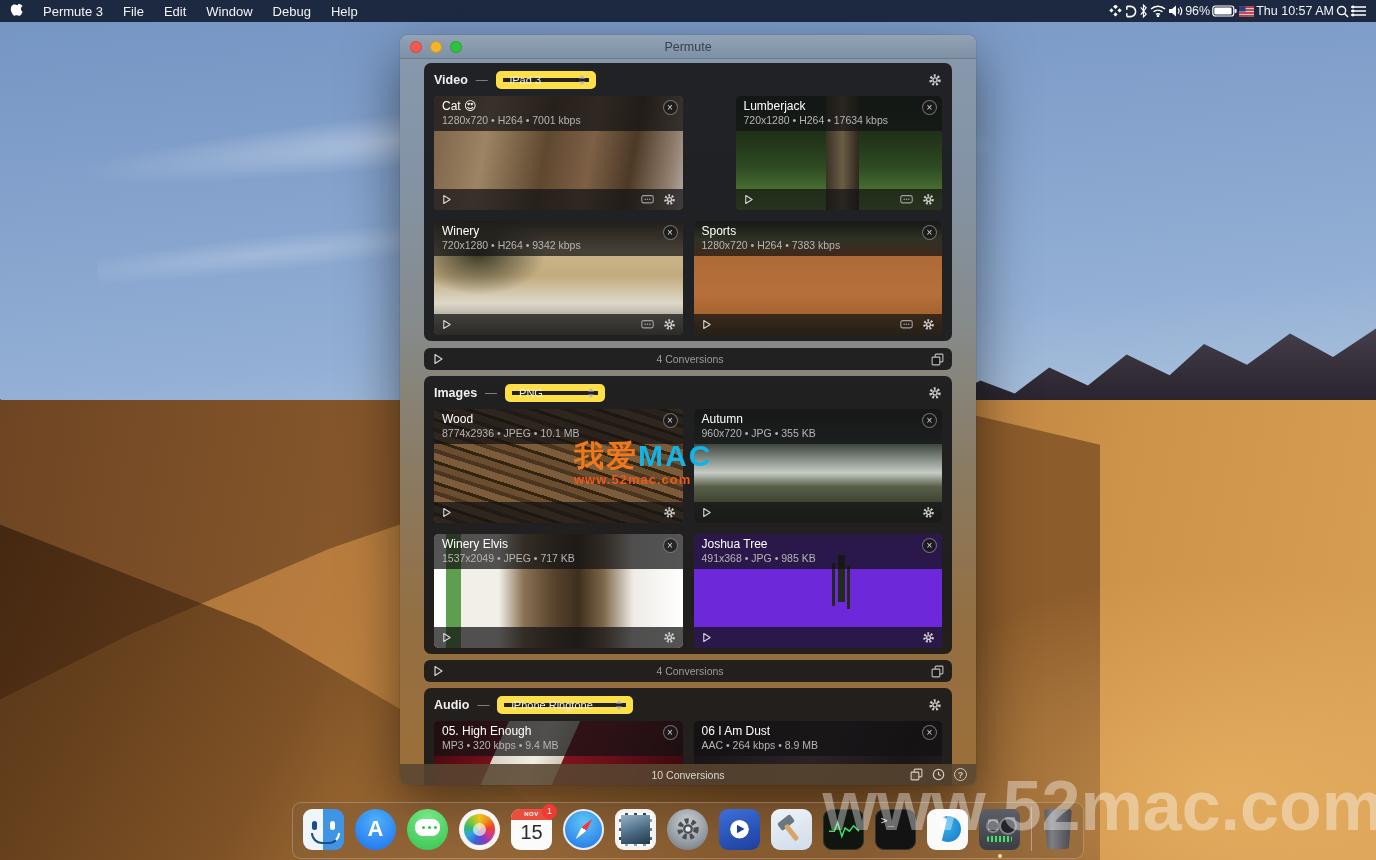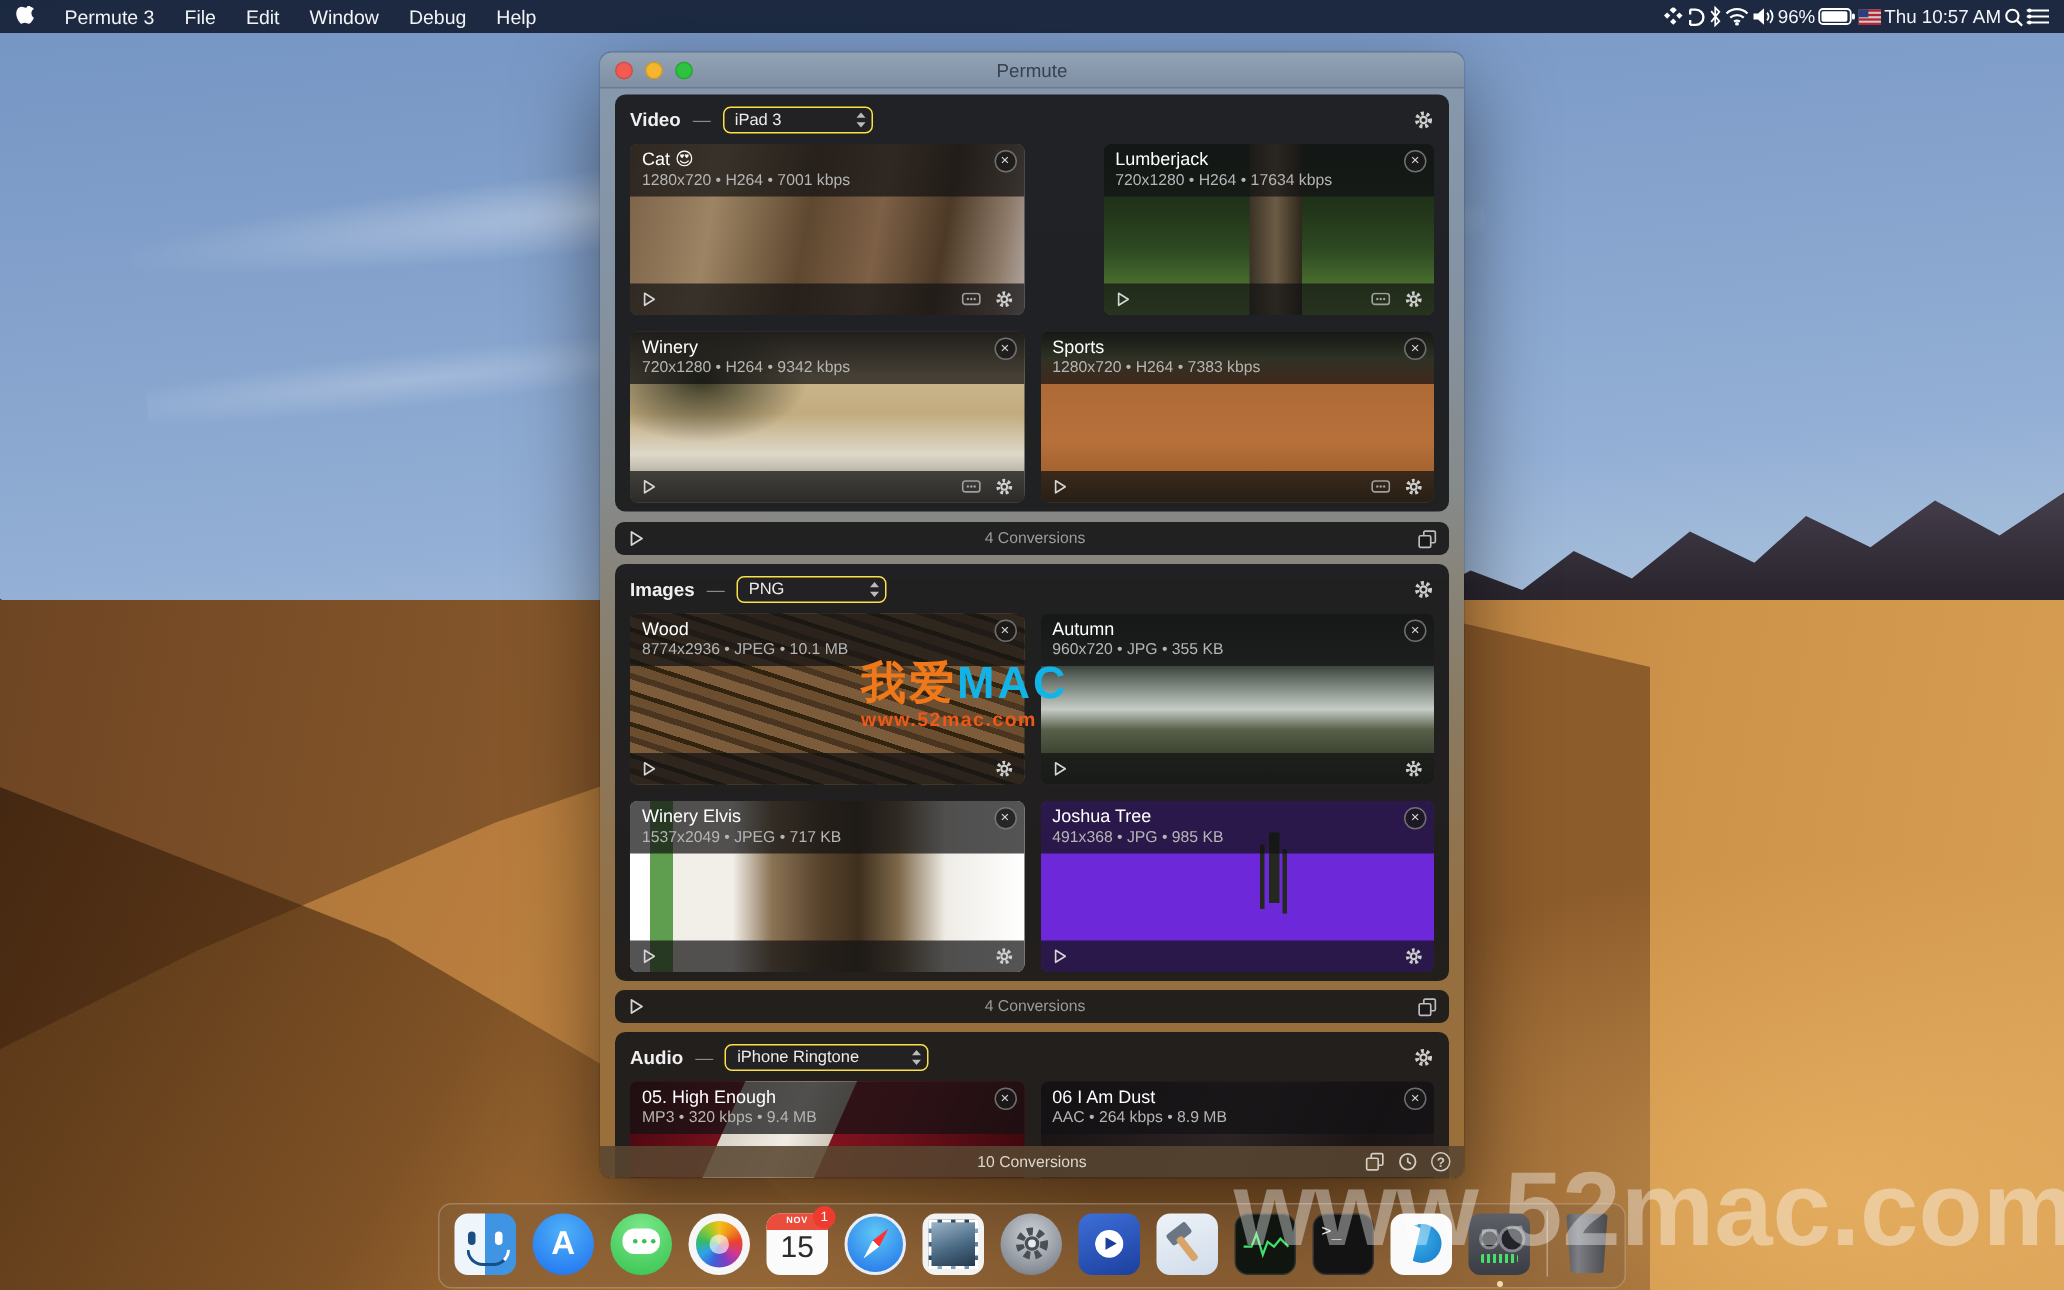--- a/index.html
+++ b/index.html
@@ -50,27 +50,27 @@
   .window { position:absolute; left:400px; top:35px; width:576px; height:750px;
     border-radius:8px; box-shadow:0 22px 55px rgba(0,0,0,.5), 0 0 1px rgba(0,0,0,.6);
     overflow:hidden; z-index:10;
     background:linear-gradient(180deg,#8799ad 0%,#8494a6 18%,#868b8c 38%,#8a7b62 58%,#946f42 78%,#9c6f38 100%); }
   .titlebar { height:24px; background:linear-gradient(180deg,#93a3b6,#7e90a5);
     display:flex; align-items:center; position:relative; border-bottom:1px solid rgba(0,0,0,.25); }
   .traffic { display:flex; gap:8px; margin-left:10px; }
   .tl { width:12px; height:12px; border-radius:50%; border:1px solid rgba(0,0,0,.15); }
   .win-title { position:absolute; left:0; right:0; text-align:center; font-size:12.5px; color:#38414e; }
 
-  .win-content { padding:0 10px; }
+  .win-content { padding:0 24px; }
   .secbox { margin-top:4px; background:rgba(25,25,27,.93); border-radius:7px; padding:6px 10px 6px; }
   .sechead { height:22px; display:flex; align-items:center; gap:8px; margin-bottom:5px; }
   .sec-label { color:#f0f0f0; font-size:12.5px; font-weight:700; }
   .sec-dash { color:#8a8a8a; font-size:12px; }
   .preset { display:flex; align-items:center; justify-content:space-between; width:100px; height:18px;
-    background:#222224; border:1px solid #fde047; border-radius:5px; padding:0 3px 0 7px;
+    background:#222224; border:7px solid #fde047; border-radius:5px; padding:0 3px 0 7px;
     color:#ececec; font-size:11px; cursor:default; }
   .sec-gear { margin-left:auto; display:flex; align-items:center; cursor:default; }
 
   .cardgrid { display:grid; grid-template-columns:1fr 1fr; gap:11px; }
   .card { position:relative; height:114px; border-radius:5px; overflow:hidden; background:#6d28d9; }
   .card-top { position:absolute; left:0; right:0; top:0; background:rgba(18,18,20,.72); padding:3px 26px 4px 8px; }
   .card-title { color:#fff; font-size:12px; font-weight:400; line-height:15px; white-space:nowrap; }
   .card-meta { color:#b5b5b5; font-size:10.5px; line-height:13px; white-space:nowrap; }
   .card-close { position:absolute; top:4px; right:5px; width:15px; height:15px; border-radius:50%;
     background:rgba(25,25,25,.78); border:1px solid rgba(180,180,180,.55); color:#d8d8d8;

